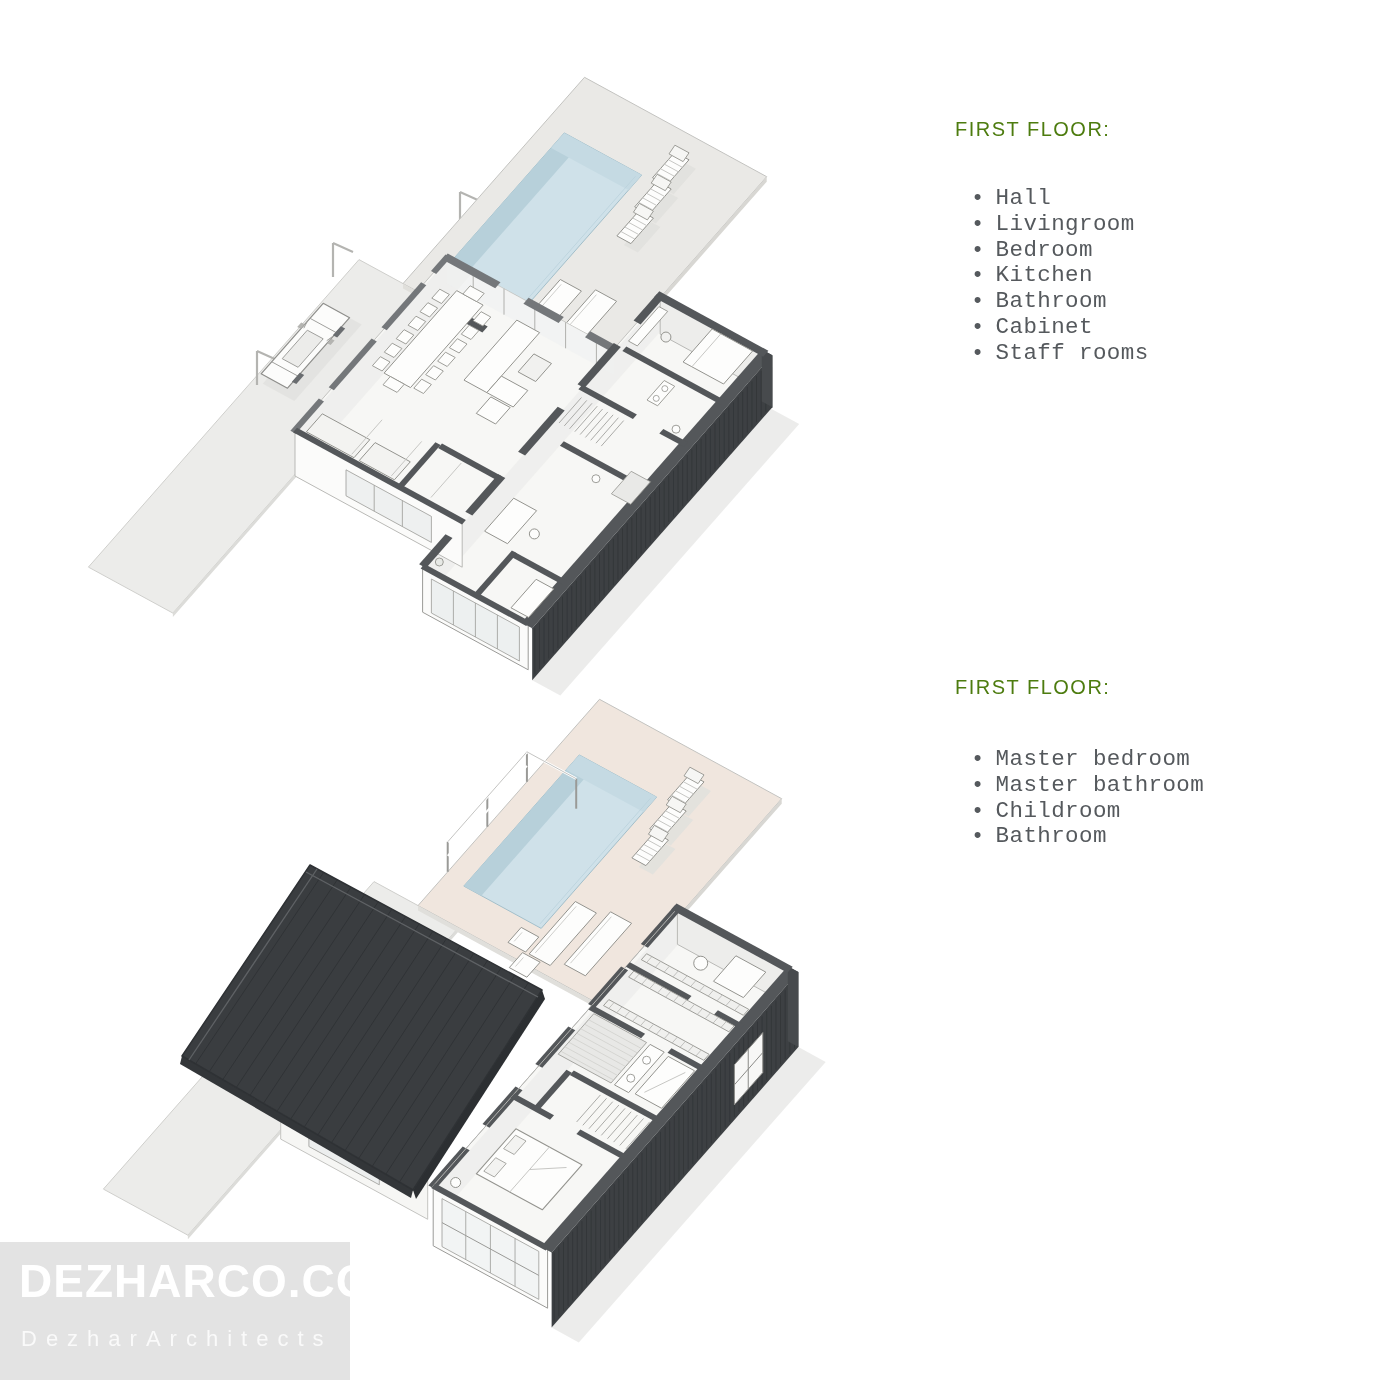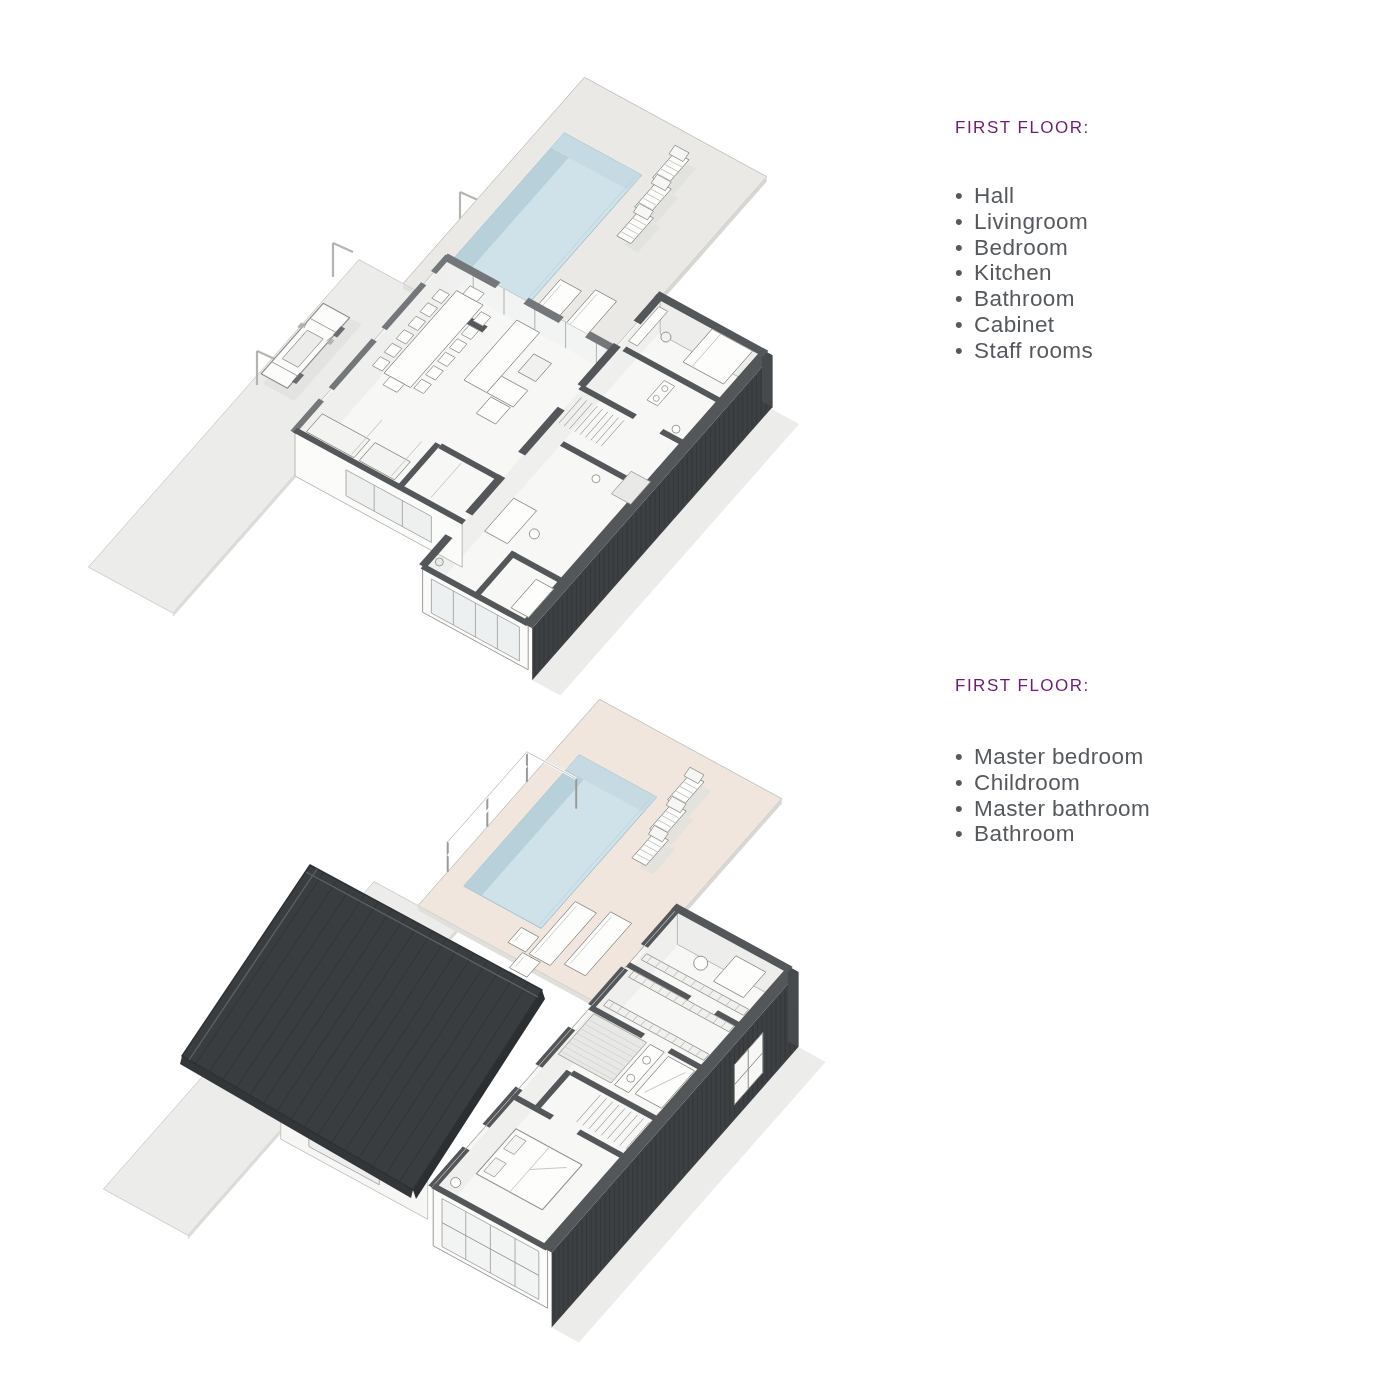--- a/index.html
+++ b/index.html
@@ -1,21 +1,21 @@
 <!DOCTYPE html>
 <html><head>
 <meta charset="utf-8">
 <style>
   html,body{margin:0;padding:0;background:#fff;}
   .page{position:relative;width:1400px;height:1380px;background:#ffffff;overflow:hidden;
         font-family:"Liberation Sans",sans-serif;}
   #plan-canvas{position:absolute;left:0;top:0;}
   .floor-section{position:absolute;left:955px;width:330px;}
-  .floor-section .title{font-size:17px;letter-spacing:1.5px;font-weight:500;color:#701a75;}
-  .room-list{list-style:none;margin:0;padding:0;}
+  .floor-section .title{font-size:20px;letter-spacing:1.5px;font-weight:500;color:#4d7c0f;}
+  .room-list{list-style:none;margin:16px;padding:0;font-family:Liberation Mono, monospace;}
   .room-list li{font-size:22.5px;line-height:25.8px;color:#55595d;letter-spacing:0.4px;
         display:flex;align-items:baseline;}
   .room-list li::before{content:"\2022";margin-right:11px;font-size:22px;color:#55595d;}
   .watermark{position:absolute;left:0;top:1242px;width:350px;height:138px;background:#e3e3e3;}
   .wm-line1{position:absolute;left:19px;top:12px;font-size:46px;font-weight:bold;
         letter-spacing:1px;color:#ffffff;}
   .wm-line2{position:absolute;left:21px;top:84px;font-size:22px;letter-spacing:9px;color:#fafafa;}
 </style>
 </head>
 <body>
@@ -513,19 +513,23 @@
       <li>Bathroom</li>
       <li>Cabinet</li>
       <li>Staff rooms</li>
     </ul>
   </div>
 
   <div class="floor-section" style="top:676px">
     <div class="title">FIRST FLOOR:</div>
     <ul class="room-list" style="margin-top:48px">
       <li>Master bedroom</li>
+      <li>Master bathroom</li>
       <li>Childroom</li>
-      <li>Master bathroom</li>
       <li>Bathroom</li>
     </ul>
   </div>
 
+  <div class="watermark">
+    <div class="wm-line1">DEZHARCO.COM</div>
+    <div class="wm-line2">DezharArchitects</div>
+  </div>
 </div>
 
 </body></html>

